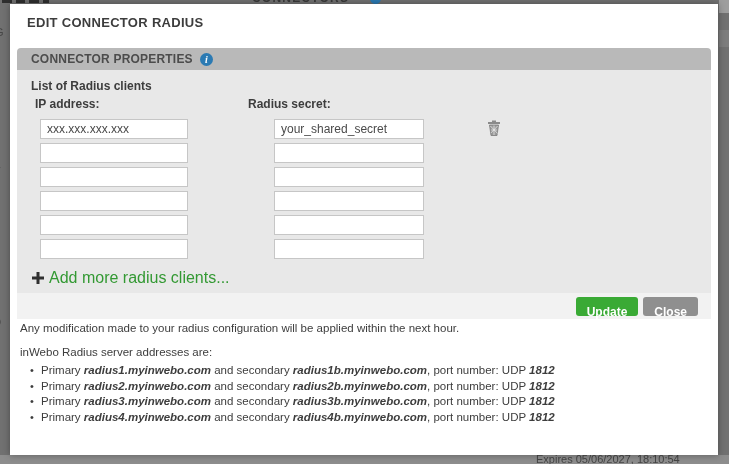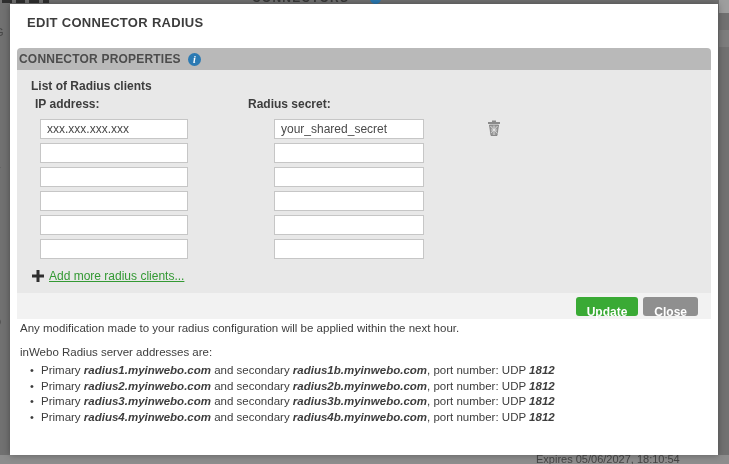--- a/index.html
+++ b/index.html
@@ -46,21 +46,21 @@
     box-shadow:0 0 7px rgba(0,0,0,0.35);
   }
   .modal-title {
     position:absolute; left:17px; top:11px;
     font-size:13px; font-weight:bold; letter-spacing:0.3px; color:#3d3d3d;
   }
 
   .section-header {
     position:absolute; left:7px; top:44px; width:694px; height:22px;
     background:#b9b9b9; border-radius:4px 4px 0 0;
-    display:flex; align-items:center; padding-left:2px; box-sizing:border-box;
+    display:flex; align-items:center; padding-left:14px; box-sizing:border-box;
   }
   .section-header-label {
     font-size:12px; font-weight:bold; letter-spacing:0.2px; color:#4c4c4c;
   }
   .info-icon {
     width:13px; height:13px; margin-left:7px; border-radius:50%;
     background:#2b7ab3; color:#ffffff;
     font:italic bold 10px "Liberation Serif", serif;
     display:flex; align-items:center; justify-content:center;
     cursor:pointer;
@@ -89,22 +89,21 @@
     background:none; border:none; cursor:pointer;
     display:flex; align-items:center; justify-content:center;
   }
 
   .add-link-row {
     position:absolute; left:15px; top:199px;
     display:flex; align-items:center; cursor:pointer;
   }
   .plus-icon { display:flex; }
   .add-link {
-    margin-left:5px; font-size:12px; color:#339933;
-    text-decoration:underline;
+    margin-left:5px; font-size:16px; color:#339933;
   }
 
   .footer-bar {
     position:absolute; left:7px; top:289px; width:694px; height:26px;
     background:#f2f2f2; box-sizing:border-box;
     display:flex; align-items:center; justify-content:flex-end;
     padding-right:13px; gap:5px;
   }
   .btn {
     height:19px; border:none; border-radius:3px; padding:8px 11px;

